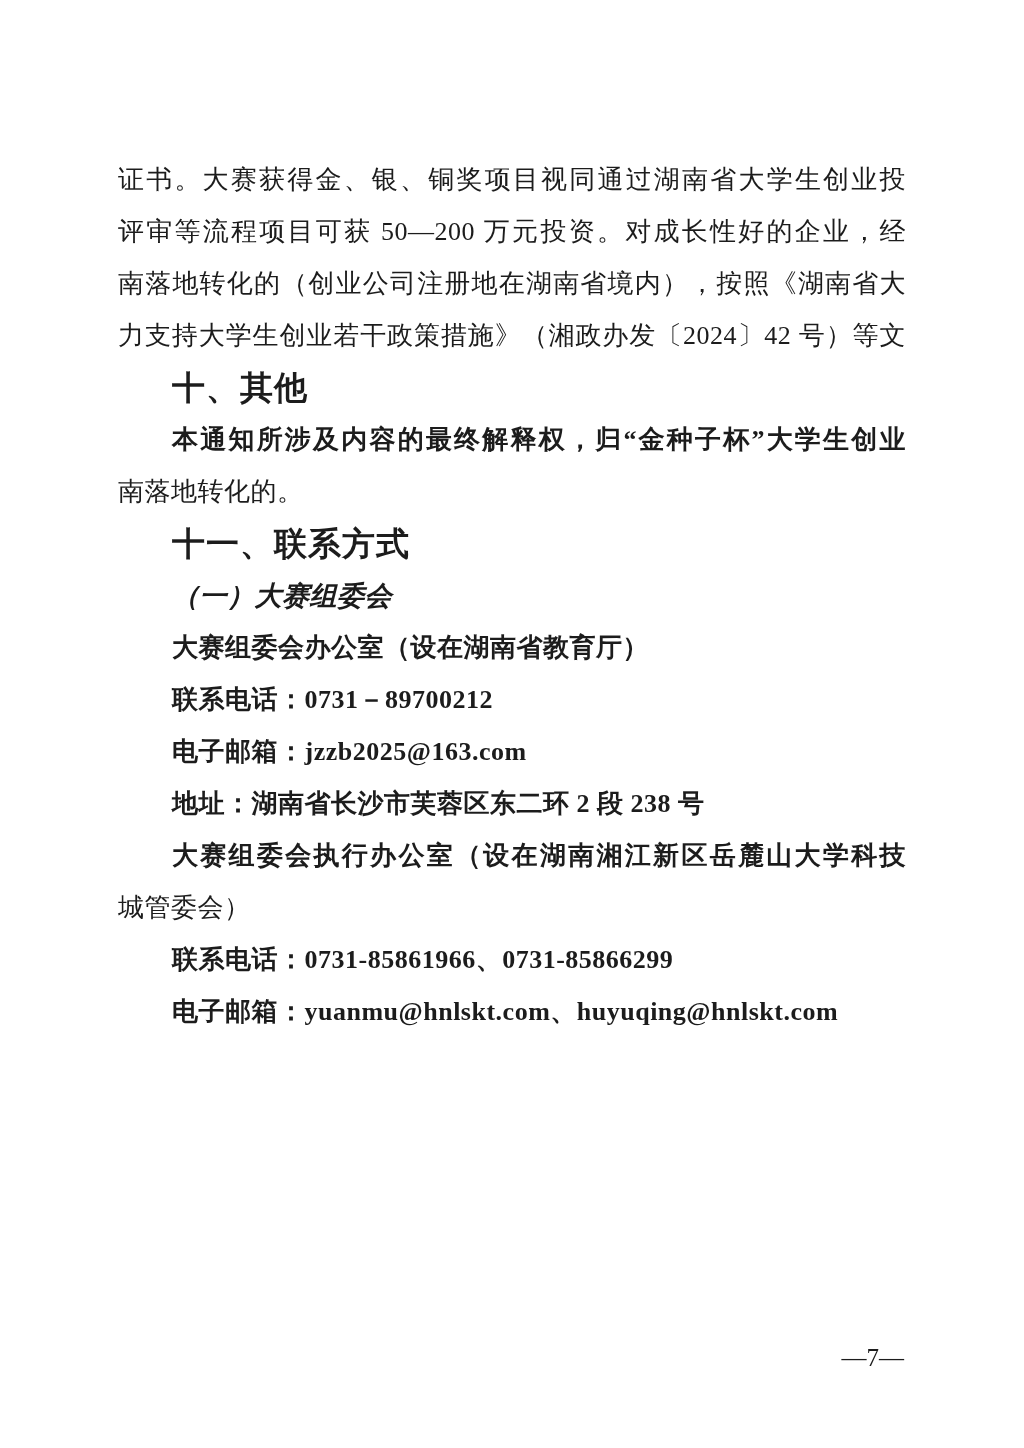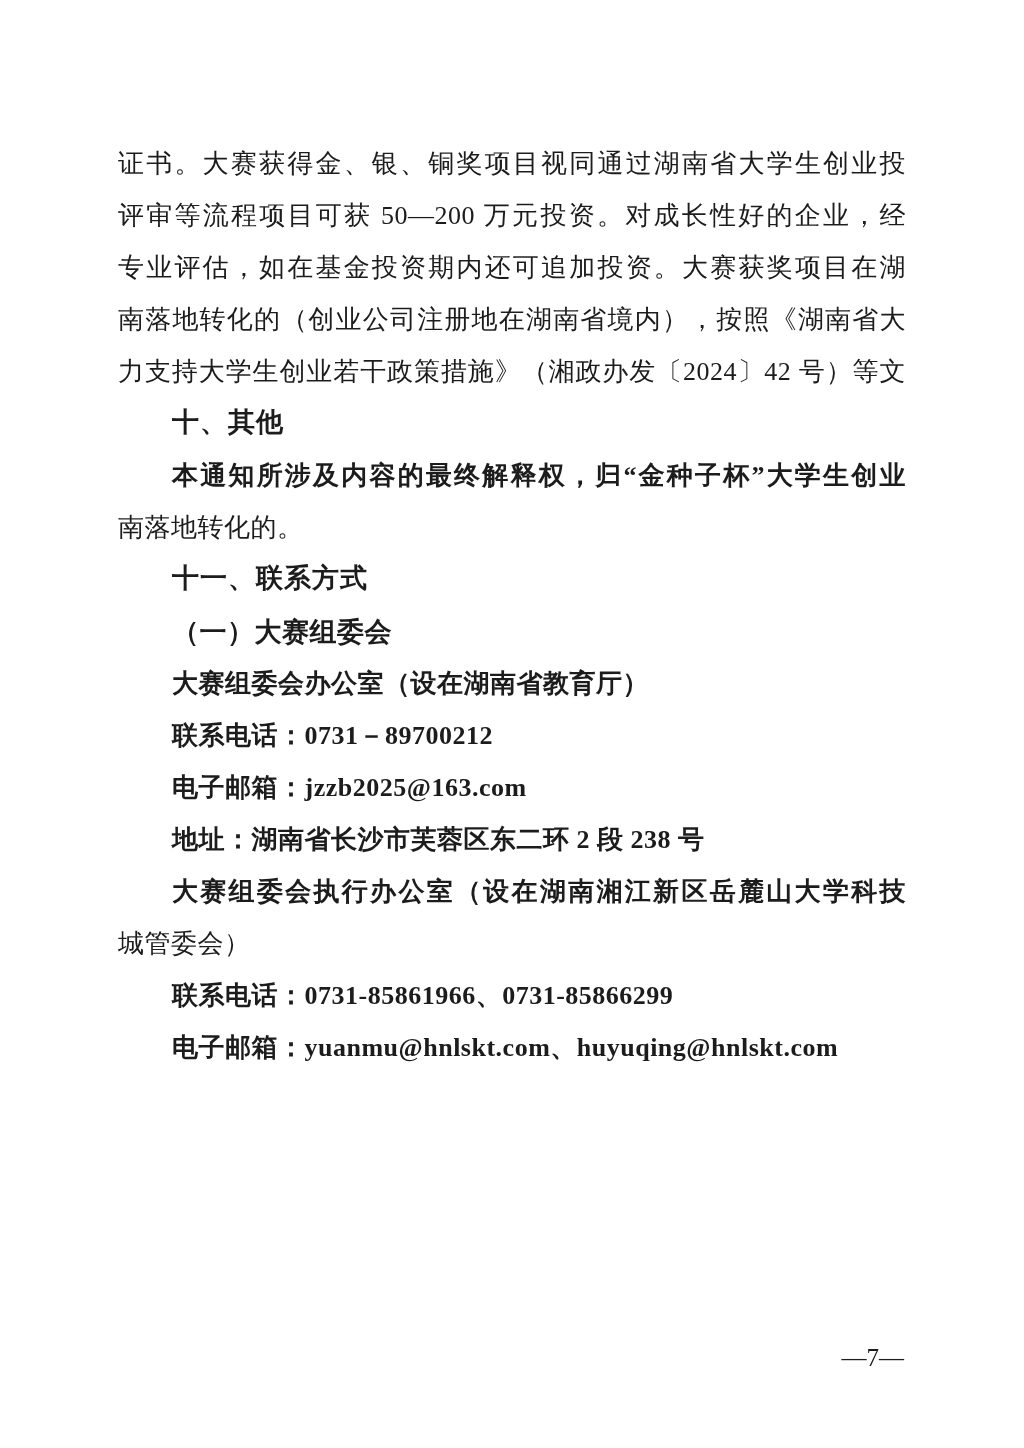--- a/index.html
+++ b/index.html
@@ -13,21 +13,21 @@
     height: 1448px;
     background: #ffffff;
     margin: 0 auto;
     overflow: hidden;
     color: #1c1c1c;
     font-family: "Liberation Serif", "DejaVu Serif", serif;
   }
   .content {
     position: absolute;
     left: 118px;
-    top: 138px;
+    top: 154px;
     width: 788px;
   }
   .line {
     height: 52px;
     line-height: 52px;
     font-size: 26px;
     letter-spacing: 0.5px;
     white-space: nowrap;
   }
   
@@ -35,48 +35,48 @@
     white-space: normal;
     text-align: justify;
     text-align-last: justify;
     -moz-text-align-last: justify;
   }
   .line.indent {
     padding-left: 54px;
     font-weight: bold;
   }
   .line.h1 {
-    font-family: Liberation Mono, monospace;
+    font-family: Liberation Sans, sans-serif;
     font-weight: 700;
-    font-size: 27px;
+    font-size: 33px;
     letter-spacing: 1px;
   }
   .line.h2 {
     font-weight: 700;
     font-size: 27px;
+    font-style: italic;
   }
   .page-number {
     position: absolute;
     top: 1338px;
     right: 120px;
     height: 40px;
     line-height: 40px;
     font-size: 25px;
     color: #1c1c1c;
     font-family: "Liberation Serif", "DejaVu Serif", serif;
   }
 </style>
 </head>
 <body>
 
 <div class="page">
   <div class="content">
     <div class="line fill">证书。大赛获得金、银、铜奖项目视同通过湖南省大学生创业投</div>
     <div class="line fill">评审等流程项目可获 50—200 万元投资。对成长性好的企业，经</div>
-    <div class="line fill">专业评估，如在基金投资期内还可追加投资。大赛获奖项目在湖</div>
     <div class="line fill">南落地转化的（创业公司注册地在湖南省境内），按照《湖南省大</div>
     <div class="line fill">力支持大学生创业若干政策措施》（湘政办发〔2024〕42 号）等文</div>
     <div class="line h1 indent">十、其他</div>
     <div class="line fill indent">本通知所涉及内容的最终解释权，归“金种子杯”大学生创业</div>
     <div class="line">南落地转化的。</div>
     <div class="line h1 indent">十一、联系方式</div>
     <div class="line h2 indent">（一）大赛组委会</div>
     <div class="line indent">大赛组委会办公室（设在湖南省教育厅）</div>
     <div class="line indent">联系电话：0731－89700212</div>
     <div class="line indent">电子邮箱：jzzb2025@163.com</div>

